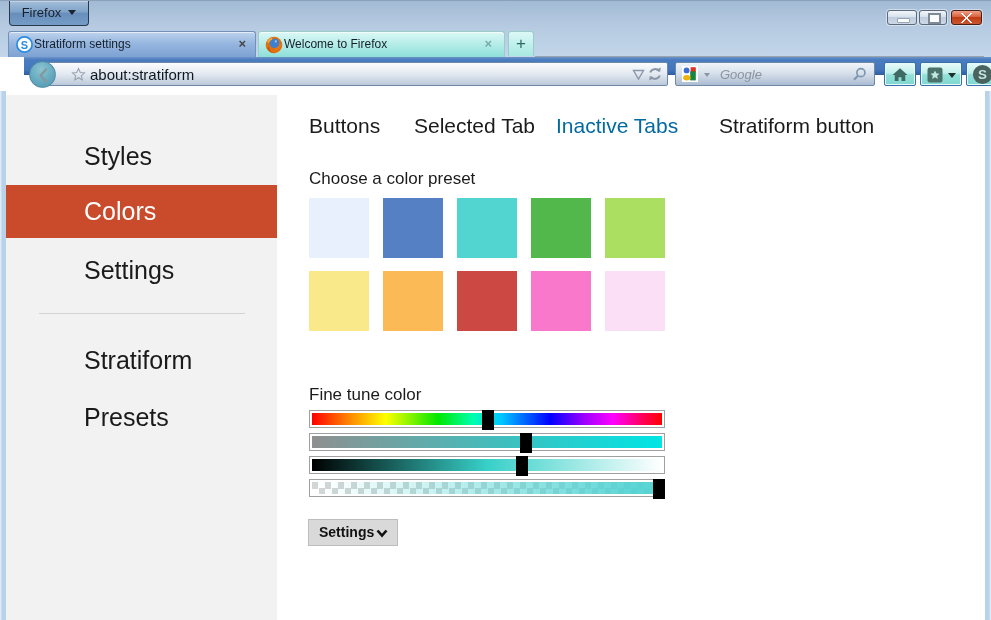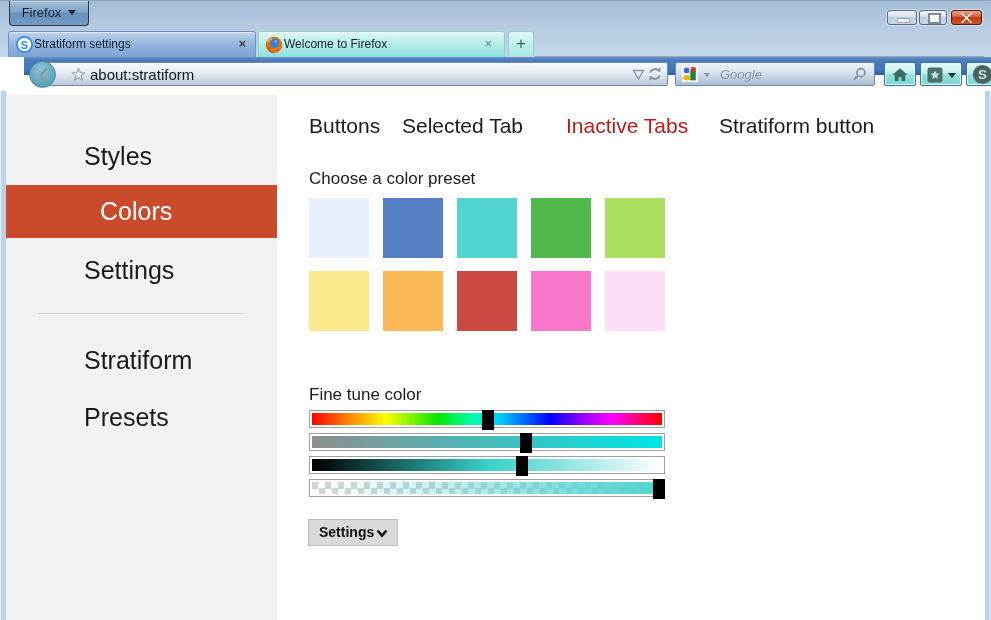--- a/index.html
+++ b/index.html
@@ -81,31 +81,31 @@
 
 #content { position:absolute; left:0; top:91px; width:991px; height:529px; background:#fff; }
 #lborder { position:absolute; left:0; top:0; width:6px; height:529px;
   background:linear-gradient(90deg, #e8f1f9, #b8d2ea 40%, #b8d2ea); }
 #rborder { position:absolute; right:0; top:0; width:6px; height:529px;
   background:linear-gradient(90deg, #b8d2ea 60%, #e8f1f9); }
 #sidebar { position:absolute; left:6px; top:4px; width:271px; height:529px; background:#f2f2f2;padding-left:40px; }
 .side-item { position:absolute; left:78px; font-size:25px; color:#1a1a1a; }
 #si-styles { top:47px; }
 #si-colors-bar { position:absolute; left:0; top:90px; width:271px; height:53px; background:#ca4b2b; }
-#si-colors { top:102px; color:#fff;margin-left:16px; }
+#si-colors { top:102px; color:#fff; }
 #si-settings { top:161px; }
 #si-sep { position:absolute; left:33px; top:218px; width:206px; height:1px; background:#d4d4d4; }
 #si-strat { top:251px; }
 #si-presets { top:308px; }
 
 #main { position:absolute; left:277px; top:0; width:708px; height:529px; background:#fff; }
 .cnav { position:absolute; top:23px; font-size:21px; color:#1b1b1b; }
 #cn1 { left:32px; }
-#cn2 { left:125px;text-align:center; }
-#cn3 { left:289px; color:#b91c1c; }
+#cn2 { left:137px;text-align:center; }
+#cn3 { left:279px; color:#0369a1; }
 #cn4 { left:442px; }
 .label { position:absolute; left:32px; font-size:17px; color:#1b1b1b; }
 #lab1 { top:78px; }
 #lab2 { top:294px; }
 .sw { position:absolute; width:60px; height:60px; }
 
 .slider { position:absolute; left:32px; width:356px; height:18px; border:1px solid #a0a0a0;
   background:#fff; padding:2px; }
 .slider .grad { width:100%; height:100%; }
 .thumb { position:absolute; width:12px; height:20px; background:#000; top:-1px; }

